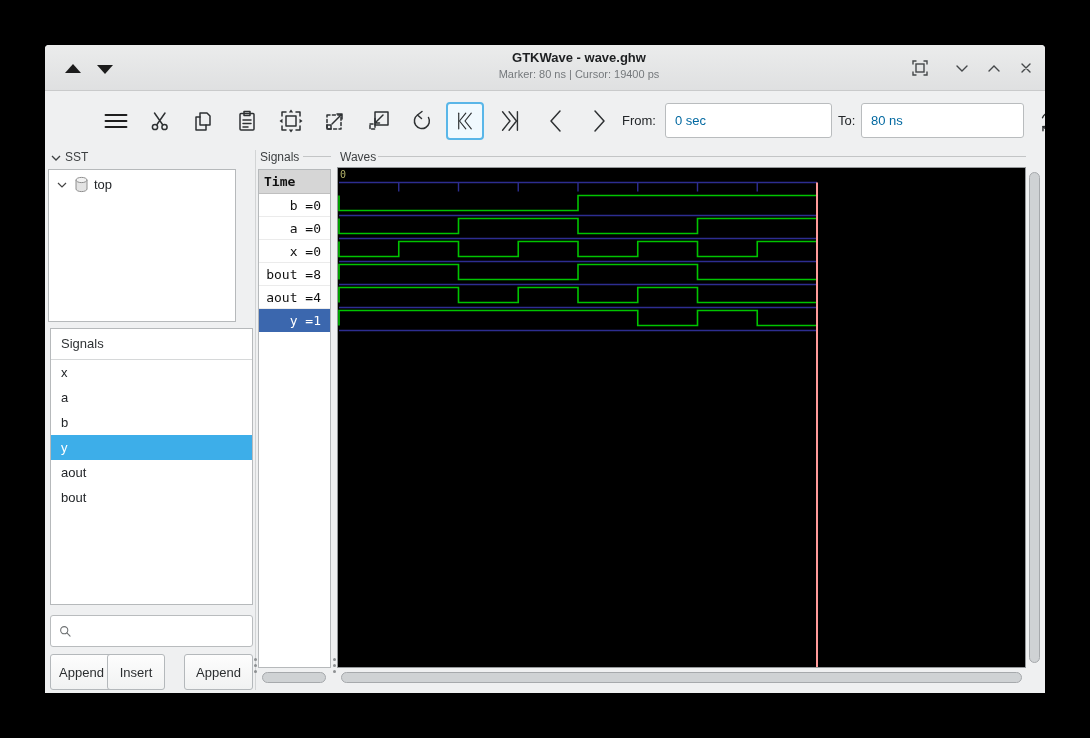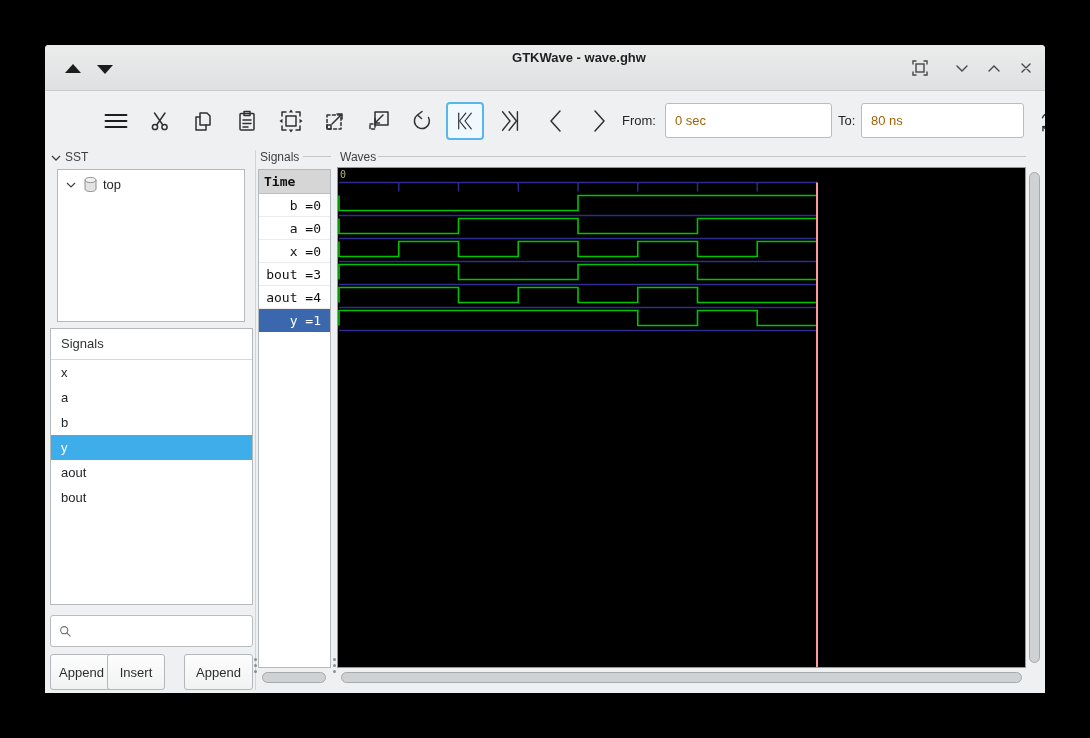--- a/index.html
+++ b/index.html
@@ -18,21 +18,21 @@
   .title-main{font-size:13px;font-weight:bold;color:#1d1f21;}
   .title-sub{font-size:11px;color:#75797c;margin-top:3px;}
   .winbtn{position:absolute;top:10px;width:28px;height:26px;display:flex;align-items:center;justify-content:center;}
 
   
   .toolbar{position:absolute;left:0;top:46px;width:1000px;height:59px;background:#eff0f1;margin-left:44px;}
   .tbtn{position:absolute;top:11px;width:38px;height:38px;display:flex;align-items:center;justify-content:center;background:transparent;border:none;}
   .tbtn.focused{border:2px solid #59b6e8;border-radius:4px;background:#f0f9fe;}
   .tb-label{position:absolute;top:22px;font-size:13px;color:#232629;}
   .tb-input{position:absolute;top:12px;height:33px;background:#fff;border:1px solid #b9bcbe;border-radius:3px;
-            font-size:13px;color:#a16207;padding:0 0 0 9px;font-family:"Liberation Sans",sans-serif;}
+            font-size:13px;color:#0369a1;padding:0 0 0 9px;font-family:"Liberation Sans",sans-serif;}
 
   
   .pane-label{position:absolute;font-size:12px;color:#3c3f41;}
   .frame-line{position:absolute;height:1px;background:#c3c5c6;}
   .box{position:absolute;background:#fff;border:1px solid #b6b9bb;box-sizing:border-box;}
   .vdivider{position:absolute;width:1px;background:#d2d4d5;}
   .handle-dots{position:absolute;width:3px;display:flex;flex-direction:column;gap:3px;align-items:center;}
   .handle-dots i{width:3px;height:3px;border-radius:50%;background:#8d9093;}
 
   
@@ -75,20 +75,21 @@
 <body>
 
 <div id="desktop">
   <div class="win">
 
     <div class="titlebar">
       <span class="tri up"></span>
       <span class="tri down"></span>
       <div class="title-center">
         <div class="title-main">GTKWave - wave.ghw</div>
+        <div class="title-sub">Marker: 80 ns   |   Cursor: 19400 ps</div>
       </div>
       <span class="winbtn" style="left:861px">
         <svg width="20" height="20" viewBox="0 0 20 20">
           <g class="ico-thin">
             <rect x="6" y="6" width="8" height="8"></rect>
             <path d="M3,6 V3 H6 M14,3 H17 V6 M17,14 V17 H14 M6,17 H3 V14"></path>
           </g>
         </svg>
       </span>
       <span class="winbtn" style="left:903px">
@@ -223,21 +224,21 @@
           </g>
         </svg>
       </button>
     </div>
 
     <svg class="pane-label" style="left:5px;top:107px;position:absolute" width="12" height="12" viewBox="0 0 12 12">
       <polyline points="2,4 6,8 10,4" fill="none" stroke="#3c3f41" stroke-width="1.3"></polyline>
     </svg>
     <span class="pane-label" style="left:20px;top:105px">SST</span>
 
-    <div class="box" style="left:12px;top:124px;width:188px;height:153px">
+    <div class="box" style="left:3px;top:124px;width:188px;height:153px">
       <div class="tree-row" style="margin-top:2px">
         <svg class="chev" viewBox="0 0 10 10">
           <polyline points="1,3 5,7 9,3" fill="none" stroke="#444" stroke-width="1.2"></polyline>
         </svg>
         <svg class="tree-icon" viewBox="0 0 17 17">
           <path d="M3,4 V13 A5.5,2.6 0 0 0 14,13 V4" fill="#e3e3e3" stroke="#8e8e8e"></path>
           <ellipse cx="8.5" cy="4" rx="5.5" ry="2.6" fill="#f2f2f2" stroke="#8e8e8e"></ellipse>
         </svg>
         <span>top</span>
       </div>
@@ -275,21 +276,21 @@
       </div>
 
     <span class="pane-label" style="left:215px;top:105px">Signals</span>
     <div class="frame-line" style="left:258px;top:111px;width:28px"></div>
     <div class="box" style="left:213px;top:124px;width:73px;height:499px">
       <div class="time-header">Time</div>
       <div id="name-rows">
           <div class="name-row">b =0</div>
           <div class="name-row">a =0</div>
           <div class="name-row">x =0</div>
-          <div class="name-row">bout =3</div>
+          <div class="name-row">bout =8</div>
           <div class="name-row">aout =4</div>
           <div class="name-row selected">y =1</div>
         </div>
     </div>
     <div class="sb-h" style="left:217px;top:627px;width:64px"></div>
 
     <div class="handle-dots" style="left:288px;top:613px">
         <i></i>
         <i></i>
         <i></i>

